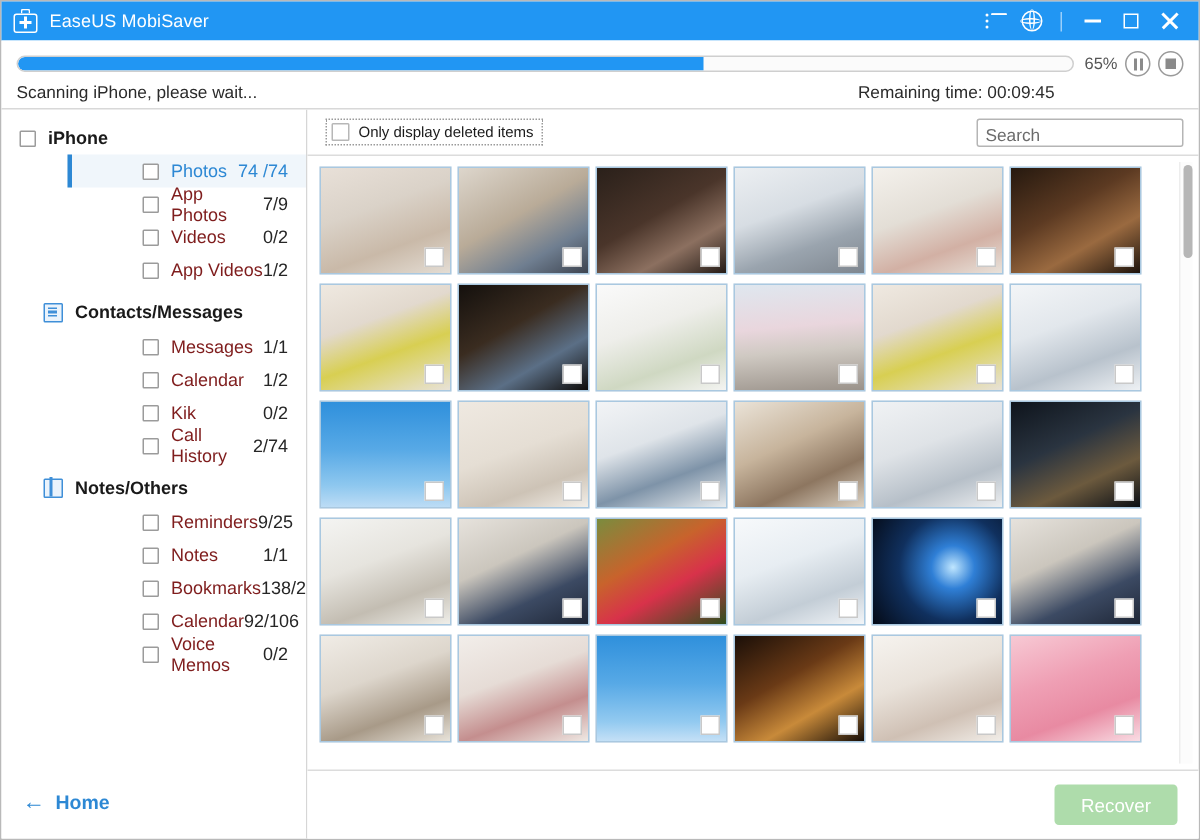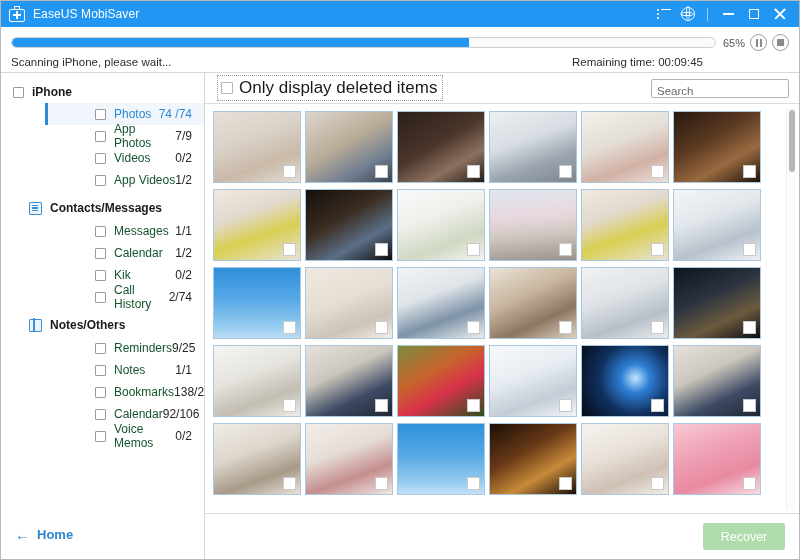--- a/index.html
+++ b/index.html
@@ -169,41 +169,41 @@
 
   .leaf {
     display: flex; align-items: center; height: 22px; padding-left: 50px; padding-right: 12px;
     position: relative;
     margin-left: 44px;
   }
   .leaf.selected { background: #f0f6fb; }
   .leaf.selected::before {
     content: ""; position: absolute; left: 0; top: 0; width: 3px; height: 100%; background: #2d88d4;
   }
-  .leaf-label { font-size: 12px; color: #14532d; margin-left: 8px; }
+  .leaf-label { font-size: 12px; color: #7f1d1d; margin-left: 8px; }
   .leaf-count { font-size: 12px; color: #262626; margin-left: auto; }
   .leaf.selected .leaf-label, .leaf.selected .leaf-count { color: #2d88d4; }
 
   .home-row {
     height: 50px; display: flex; align-items: center; padding-left: 14px;
   }
   .home-arrow { font-size: 15px; color: #2d88d4; line-height: 1; }
   .home-label { font-size: 13px; color: #2d88d4; font-weight: bold; margin-left: 7px; }
 
   
   .main { flex: 1 1 auto; display: flex; flex-direction: column; min-width: 0; background: #fff; }
   .main-toolbar {
     height: 30px; min-height: 30px; display: flex; align-items: center;
     padding: 0 10px 0 12px;
   }
   .only-deleted {
     display: flex; align-items: center; border: 1px dotted #9a9a9a; padding: 2px 5px 2px 3px;
   }
   .only-deleted .chk { width: 12px; height: 12px; border-color: #b7b7b7; }
-  .only-deleted-label { font-size: 17px; color: #1a1a1a; margin-left: 6px; }
+  .only-deleted-label { font-size: 10px; color: #1a1a1a; margin-left: 6px; }
   .search-box {
     margin-left: auto; width: 138px; height: 19px;
     border: 1px solid #b5b5b5; background: #fff; border-radius: 2px;
     display: flex; align-items: flex-end; padding: 0 5px;
   }
   .search-input {
     border: none; outline: none; width: 100%; font-size: 11.5px; color: #1a1a1a;
     font-family: "Liberation Sans", sans-serif; background: transparent;
   }
   .search-input::placeholder { color: #6b6b6b; }

